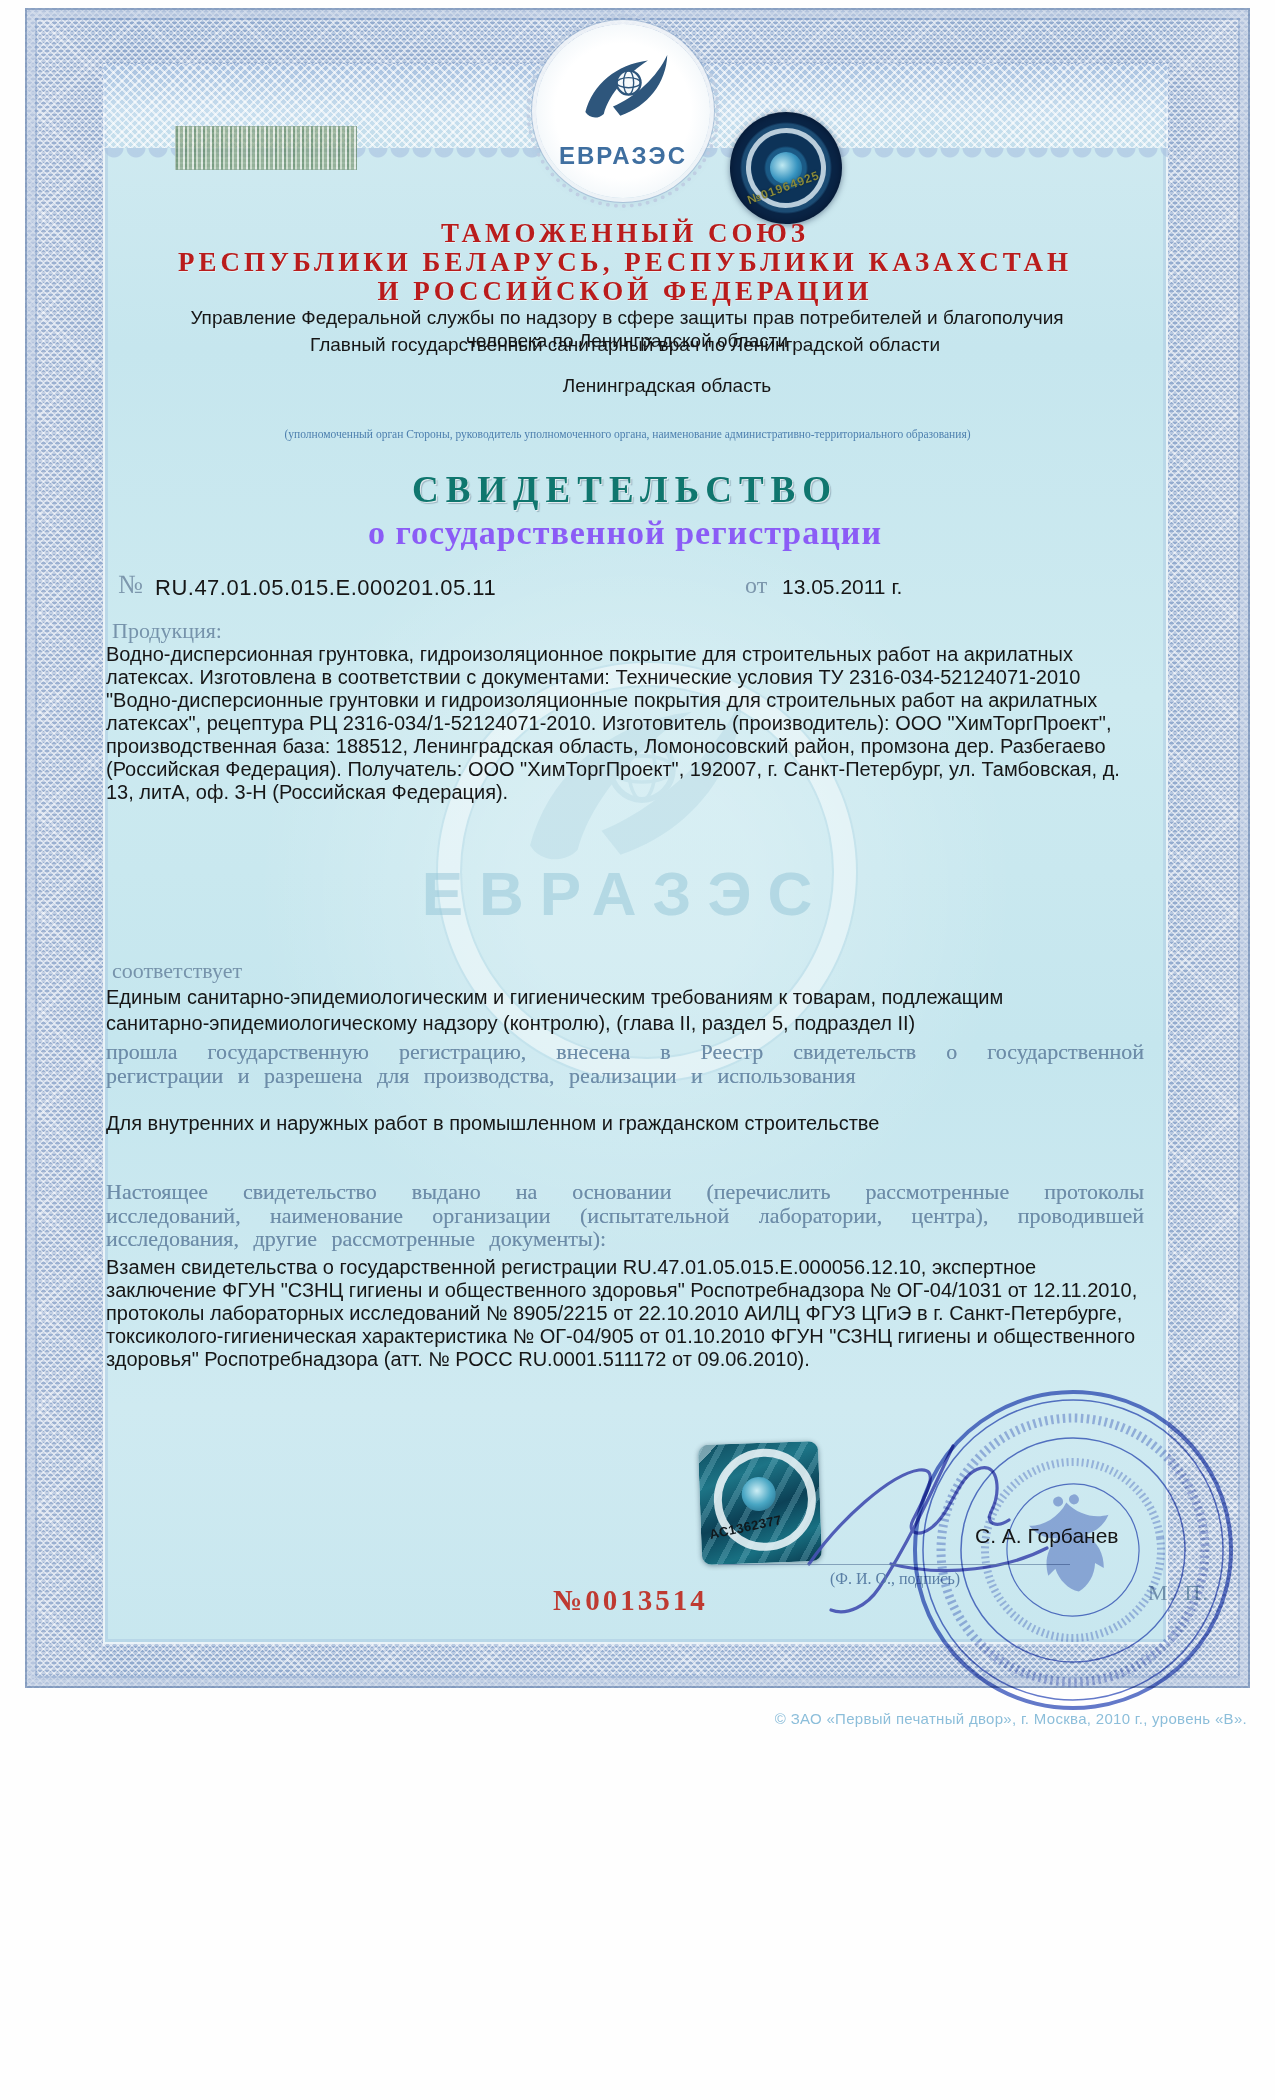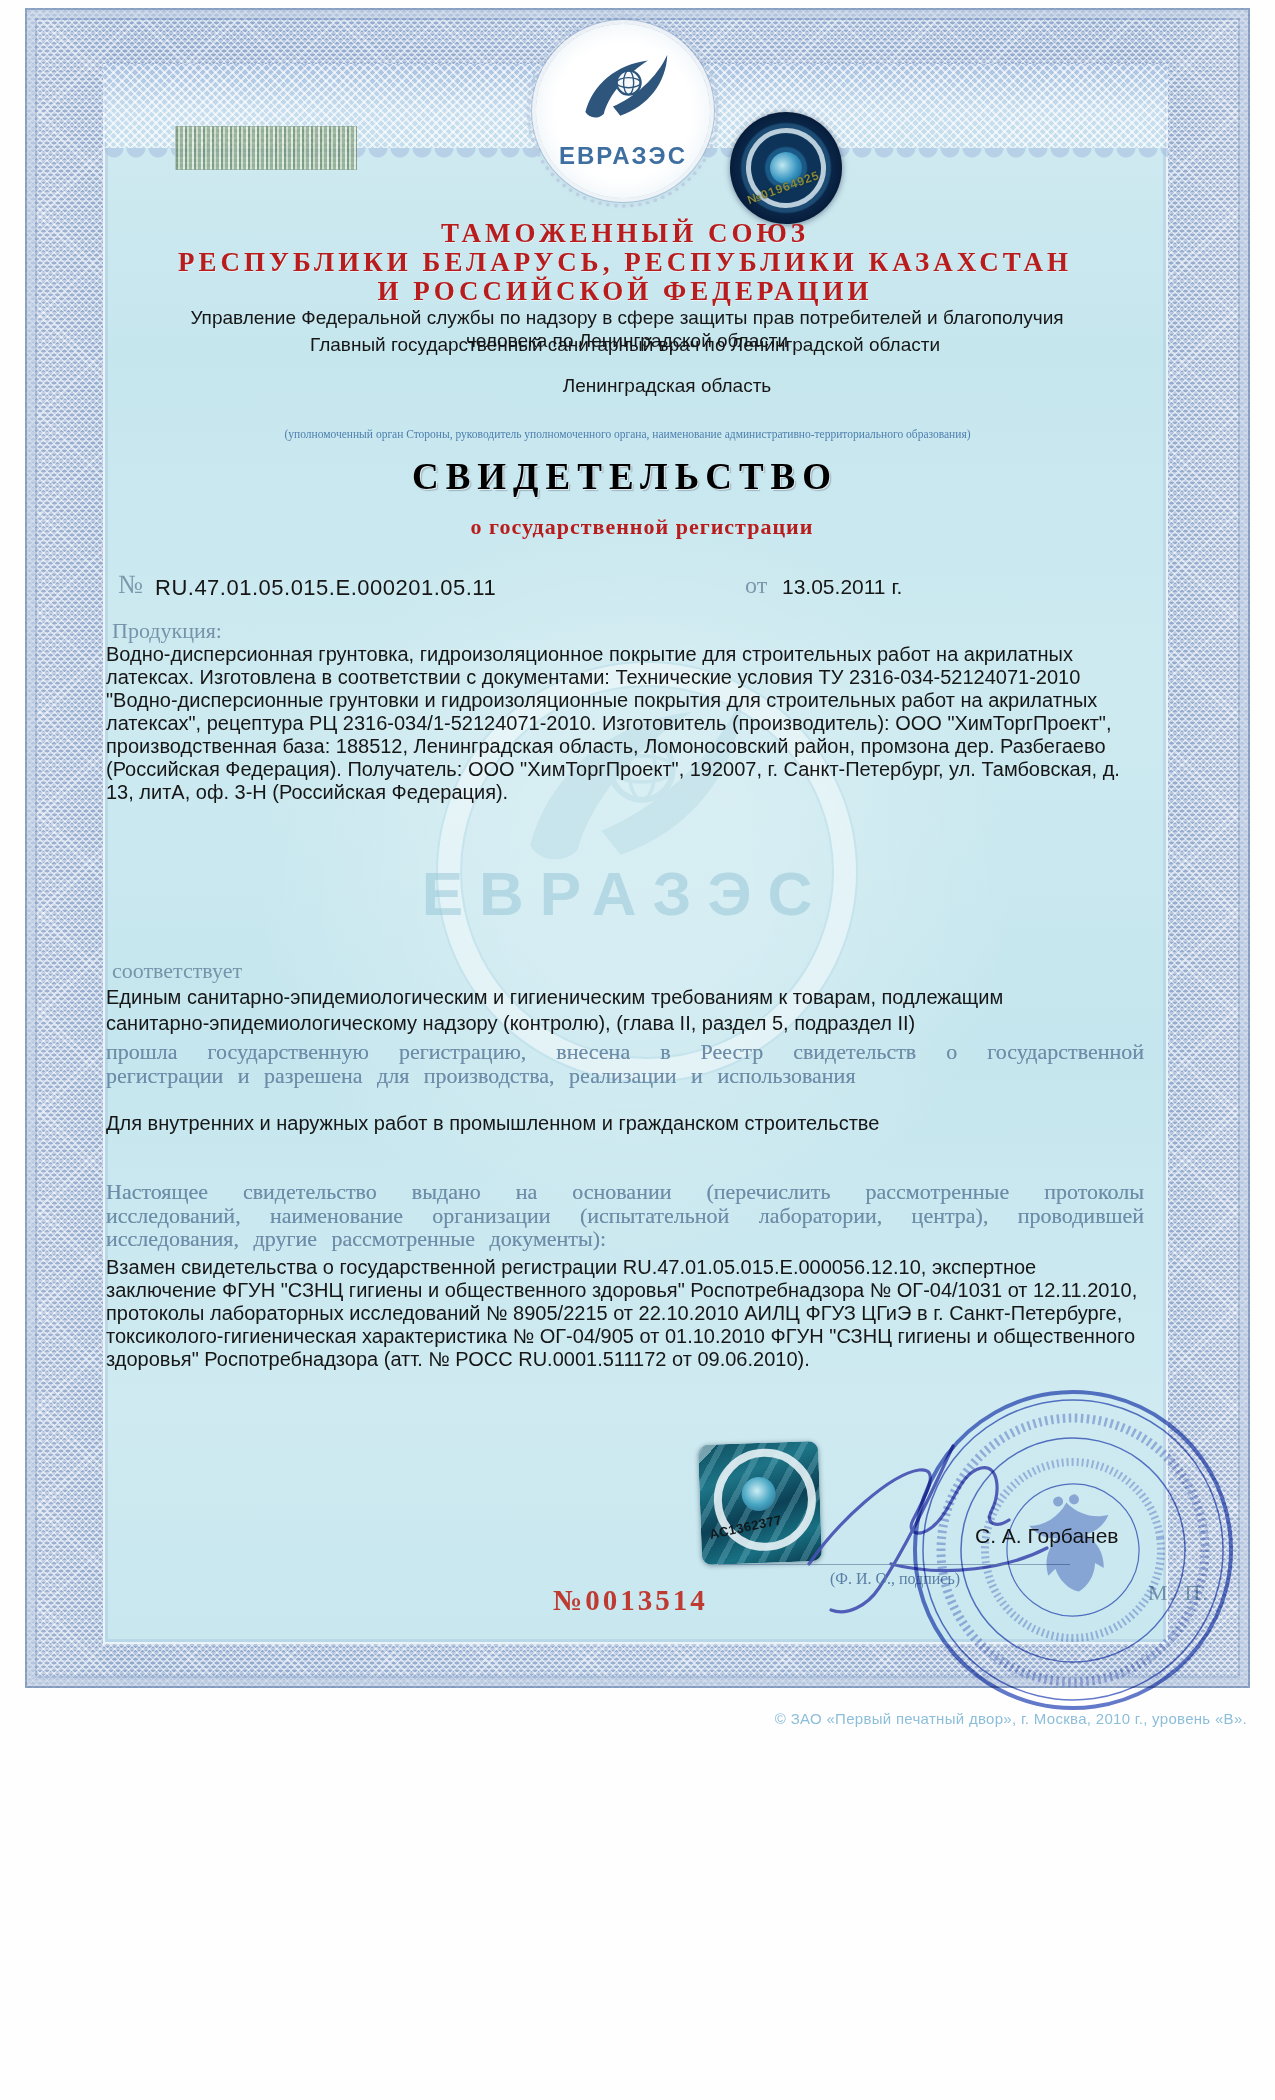--- a/index.html
+++ b/index.html
@@ -78,24 +78,24 @@
 
   
   .serif{font-family:"Liberation Serif","DejaVu Serif",serif;}
   .fill{color:#161616;}
   .center{text-align:center;}
   .abs{position:absolute;}
   .heading{font-family:"Liberation Serif","DejaVu Serif",serif;font-weight:bold;font-size:27px;
     color:#b91c1c;letter-spacing:4px;text-shadow:.5px .5px 0 rgba(255,255,255,.5);}
   .caption{font-family:"Liberation Serif","DejaVu Serif",serif;font-size:11.5px;color:#4d7fae;}
   .doc-title{font-family:"Liberation Serif","DejaVu Serif",serif;font-weight:bold;font-size:37px;
-    color:#000000;letter-spacing:7px;
-    text-shadow:1px 1px 0 rgba(255,255,255,.7), 2px 2px 1px rgba(90,110,130,.4);}
-  .doc-subtitle{font-family:"Liberation Serif","DejaVu Serif",serif;font-weight:bold;font-size:22px;
-    color:#b91c1c;letter-spacing:1px;padding-left:17px;}
+    color:#0f766e;letter-spacing:7px;
+    text-shadow:1px 1px 0 rgba(255,255,255,.7), 2px 2px 1px rgba(90,110,130,.4);margin-top:13px;}
+  .doc-subtitle{font-family:"Liberation Serif","DejaVu Serif",serif;font-weight:bold;font-size:34px;
+    color:#8b5cf6;letter-spacing:1px;}
   .tpl-para{font-family:Liberation Serif, serif;font-size:22px;line-height:23.5px;
     color:#6d8ca8;text-align:justify;word-spacing:9px;text-shadow:0 0 .6px rgba(109,140,168,.6);}
   .fill-para{font-size:20px;line-height:23px;}
   .sig-line{position:absolute;left:718px;top:1564px;width:352px;height:0;border-top:1.5px solid rgba(93,125,156,.65);}
   .serial{font-family:"Liberation Serif","DejaVu Serif",serif;font-weight:bold;font-size:29px;
     color:#bf3a31;letter-spacing:3px;}
   .stamp{position:absolute;left:905px;top:1382px;opacity:.8;mix-blend-mode:multiply;}
   .signature-svg{position:absolute;left:795px;top:1436px;opacity:.92;}
   .footer{position:absolute;right:28px;top:1710px;font-size:15px;color:#8cbeda;letter-spacing:.3px;}
 </style>

